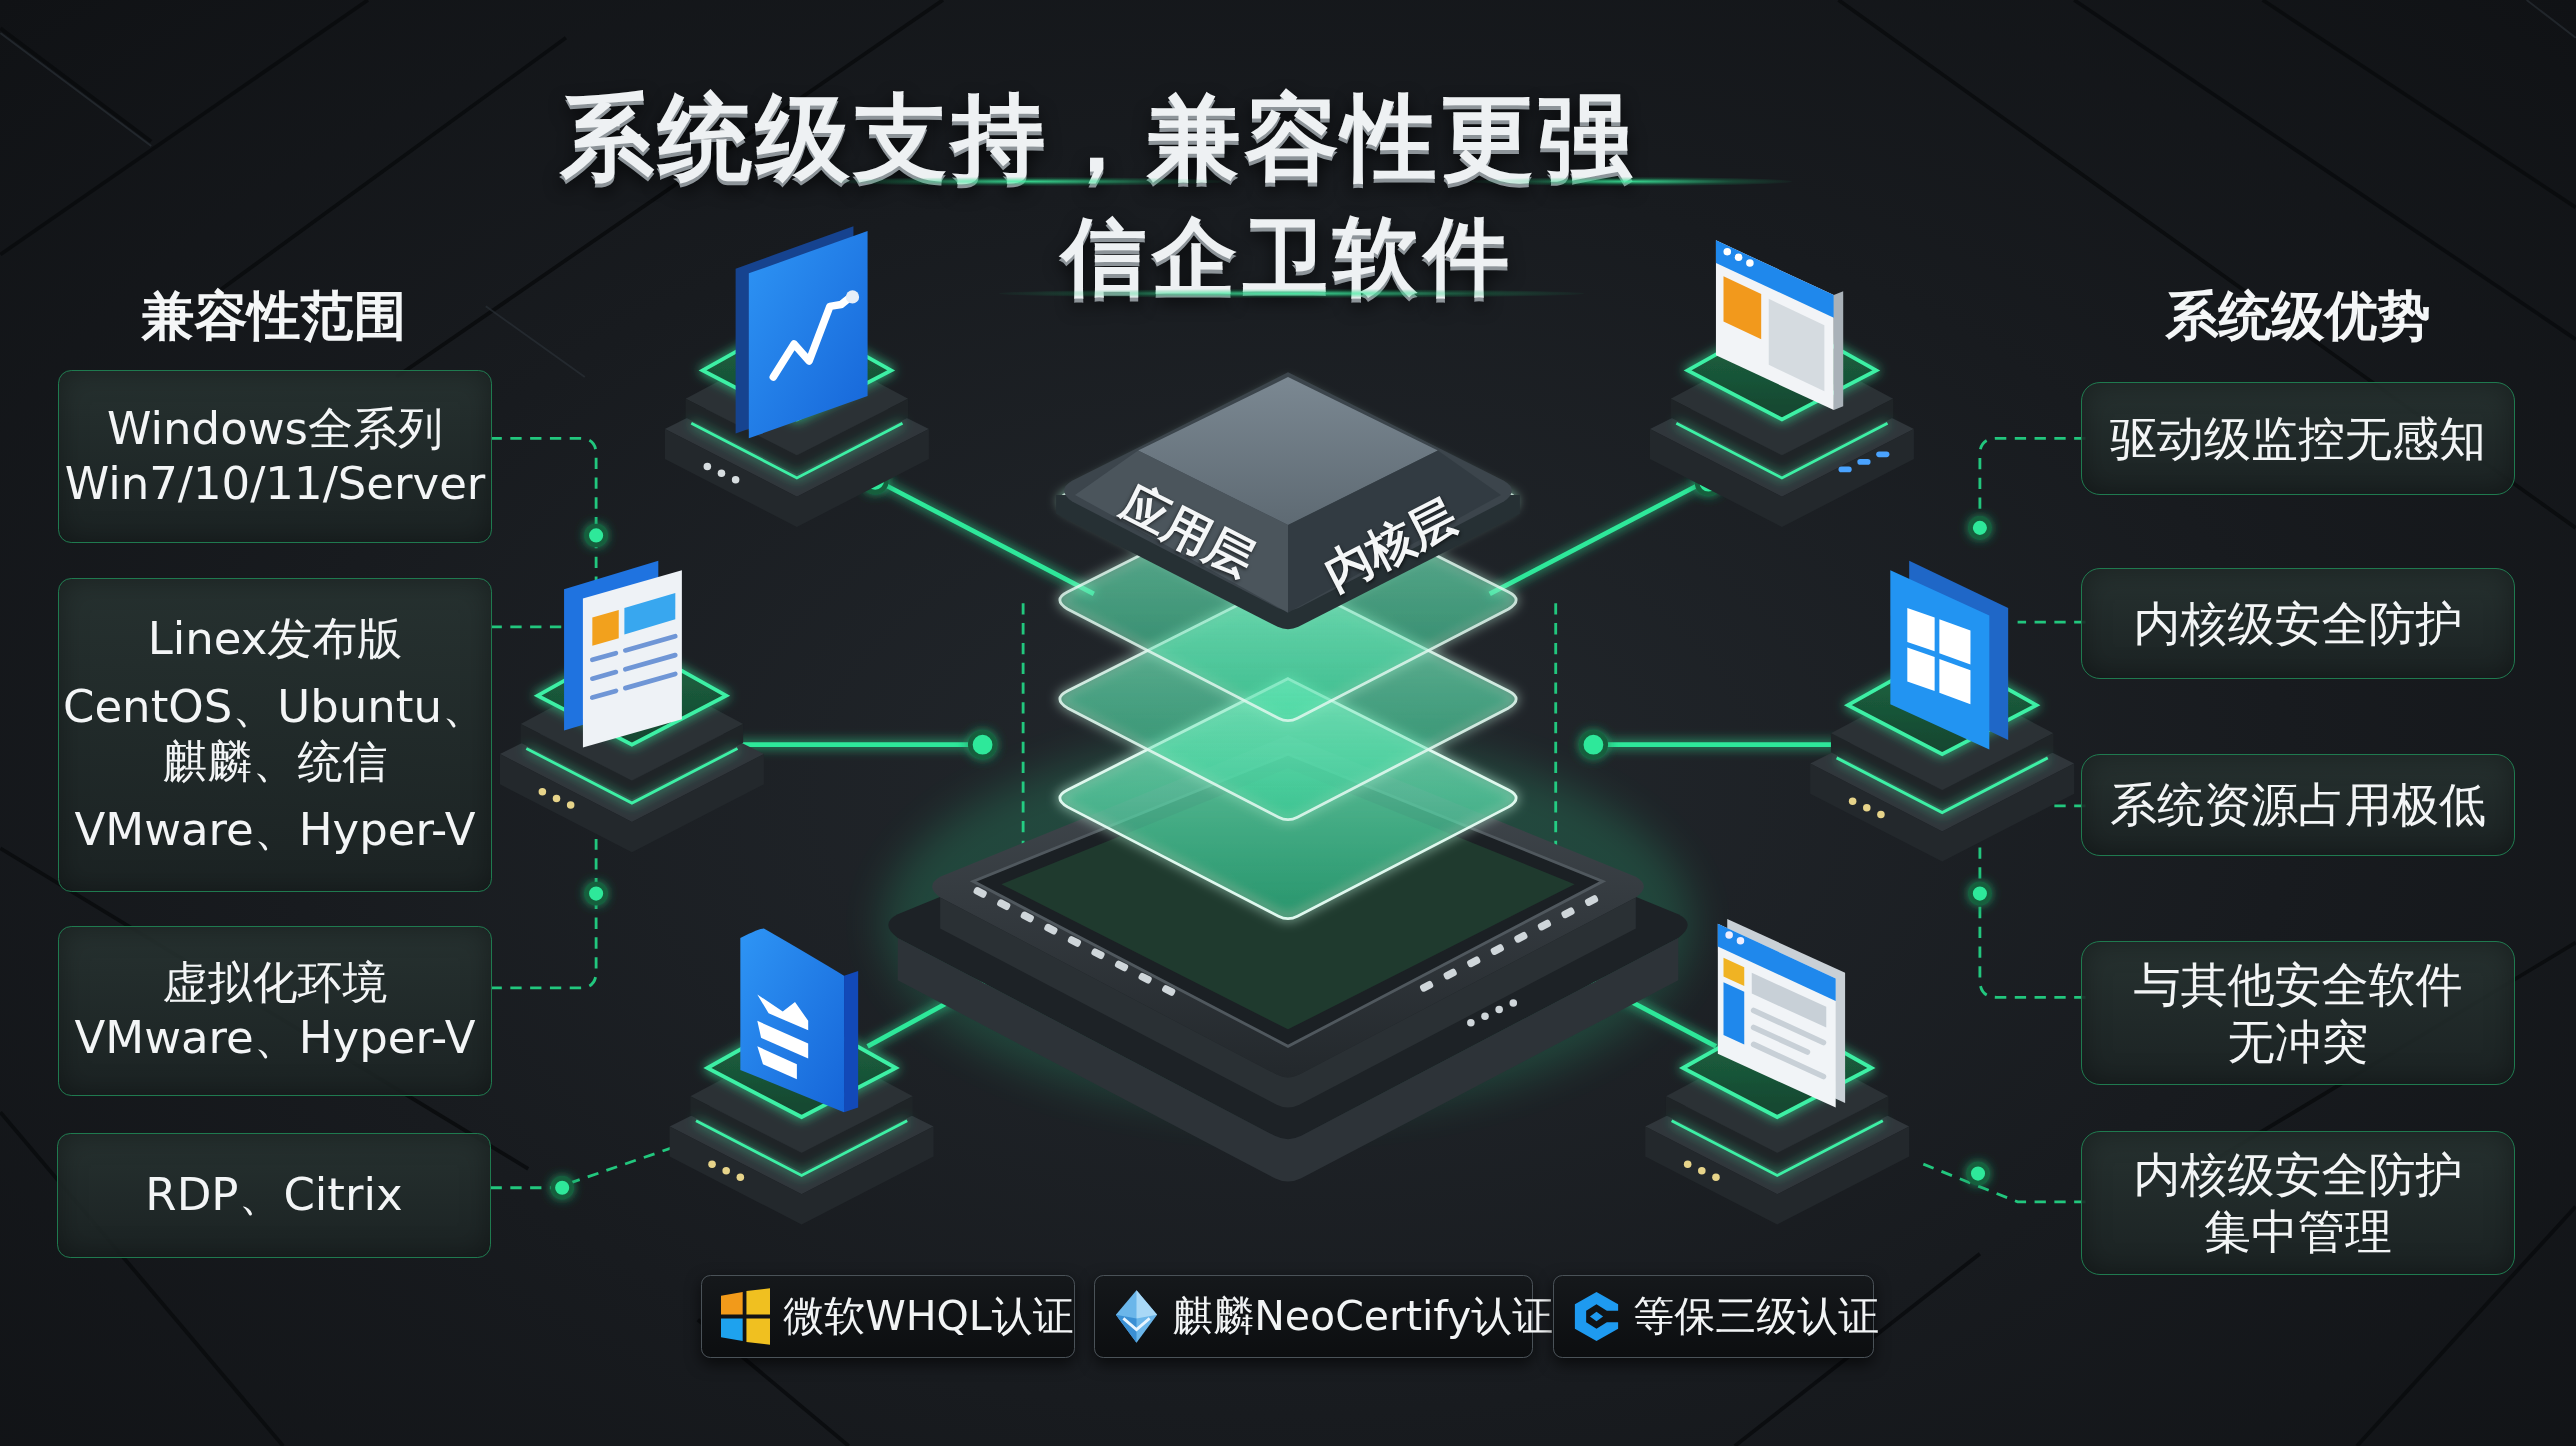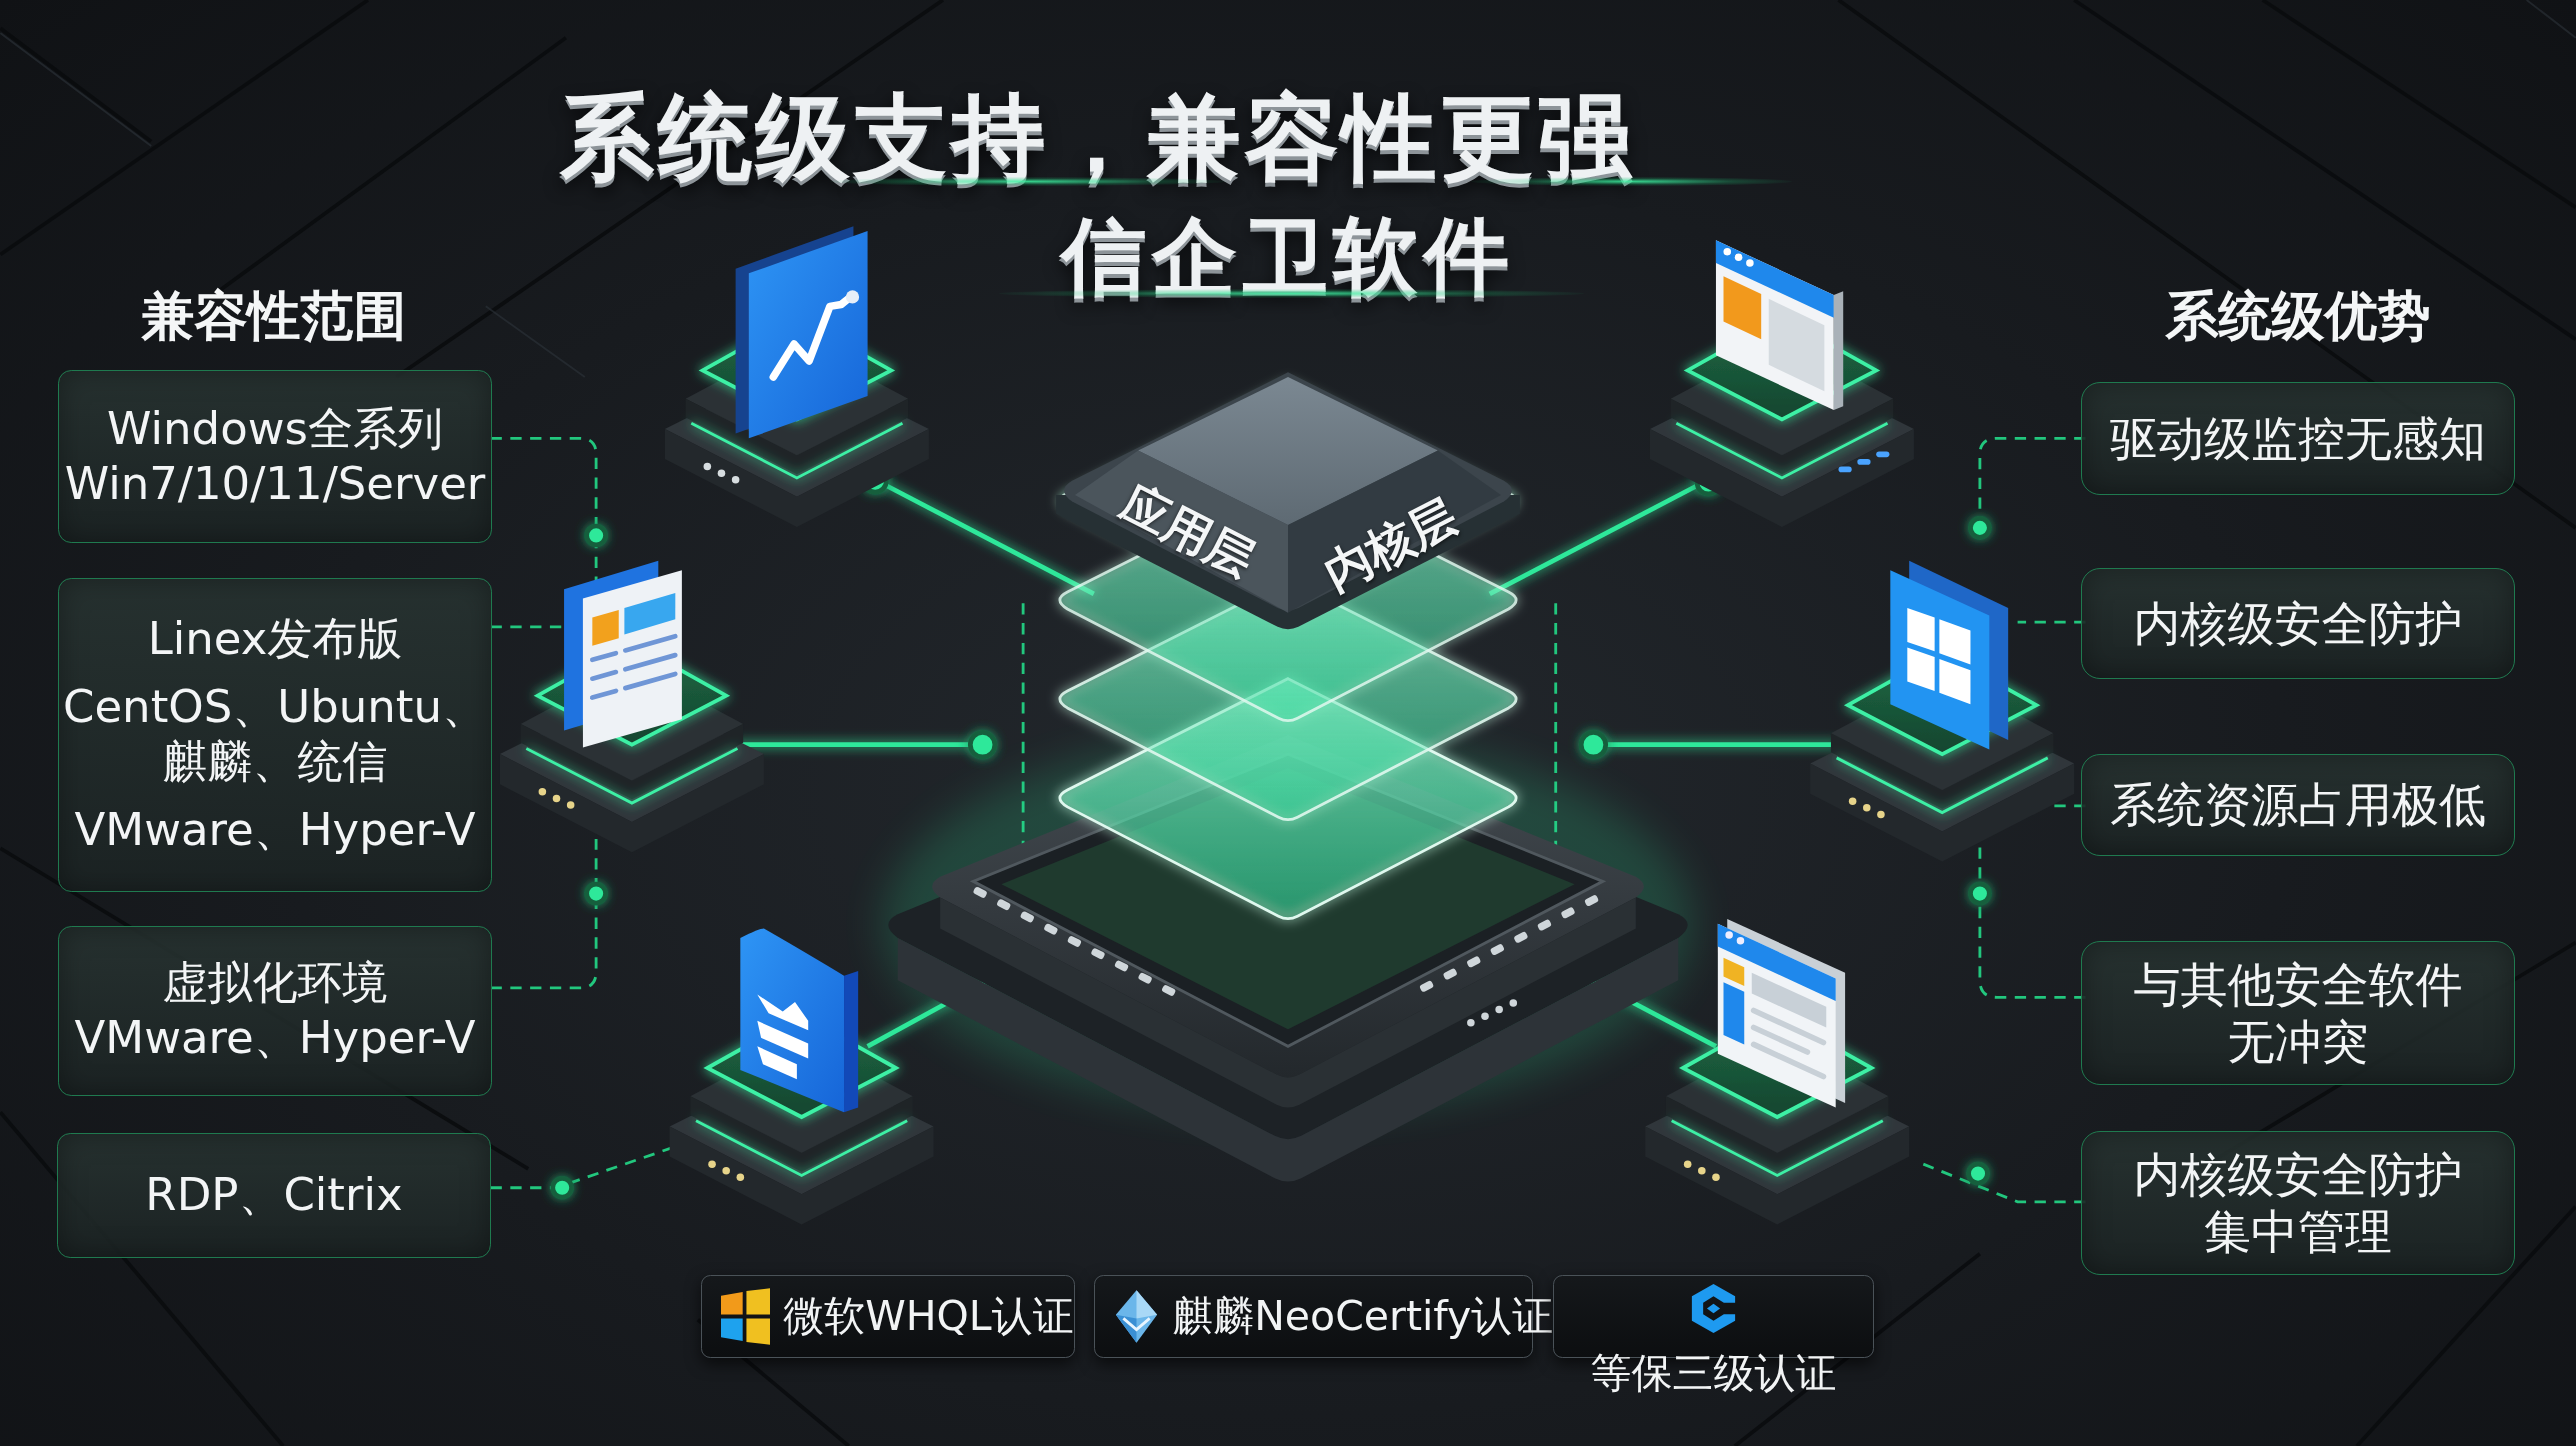--- a/index.html
+++ b/index.html
@@ -413,20 +413,20 @@
 </div>
 <div class="badge" style="left:1094px; width:439px;">
   <svg width="45" height="53" viewBox="0 0 48 56">
     <path d="M24 0 L46 26 L24 56 L2 26 Z" fill="#6bb6ea"></path>
     <path d="M24 0 L46 26 L24 30 Z" fill="#a9d8f6"></path>
     <path d="M2 26 L24 30 L24 56 Z" fill="#3a8fd4"></path>
     <path d="M10 30 L24 42 L38 30" fill="none" stroke="#e8f5ff" stroke-width="3"></path>
   </svg>
   <span>麒麟NeoCertify认证</span>
 </div>
-<div class="badge" style="left:1553px; width:321px;flex-direction:column;">
+<div class="badge" style="left:1553px; width:321px;">
   <svg width="47" height="49" viewBox="0 0 50 52">
     <path d="M25 0 L48 13 L48 20 L36 20 L25 13 L14 20 L14 32 L25 39 L36 32 L48 32 L48 39 L25 52 L2 39 L2 13 Z" fill="#1e9af0"></path>
     <path d="M18 26 L25 21 L32 26 L25 31 Z" fill="#1e9af0"></path>
   </svg>
   <span>等保三级认证</span>
 </div>
 
 
 </body></html>

